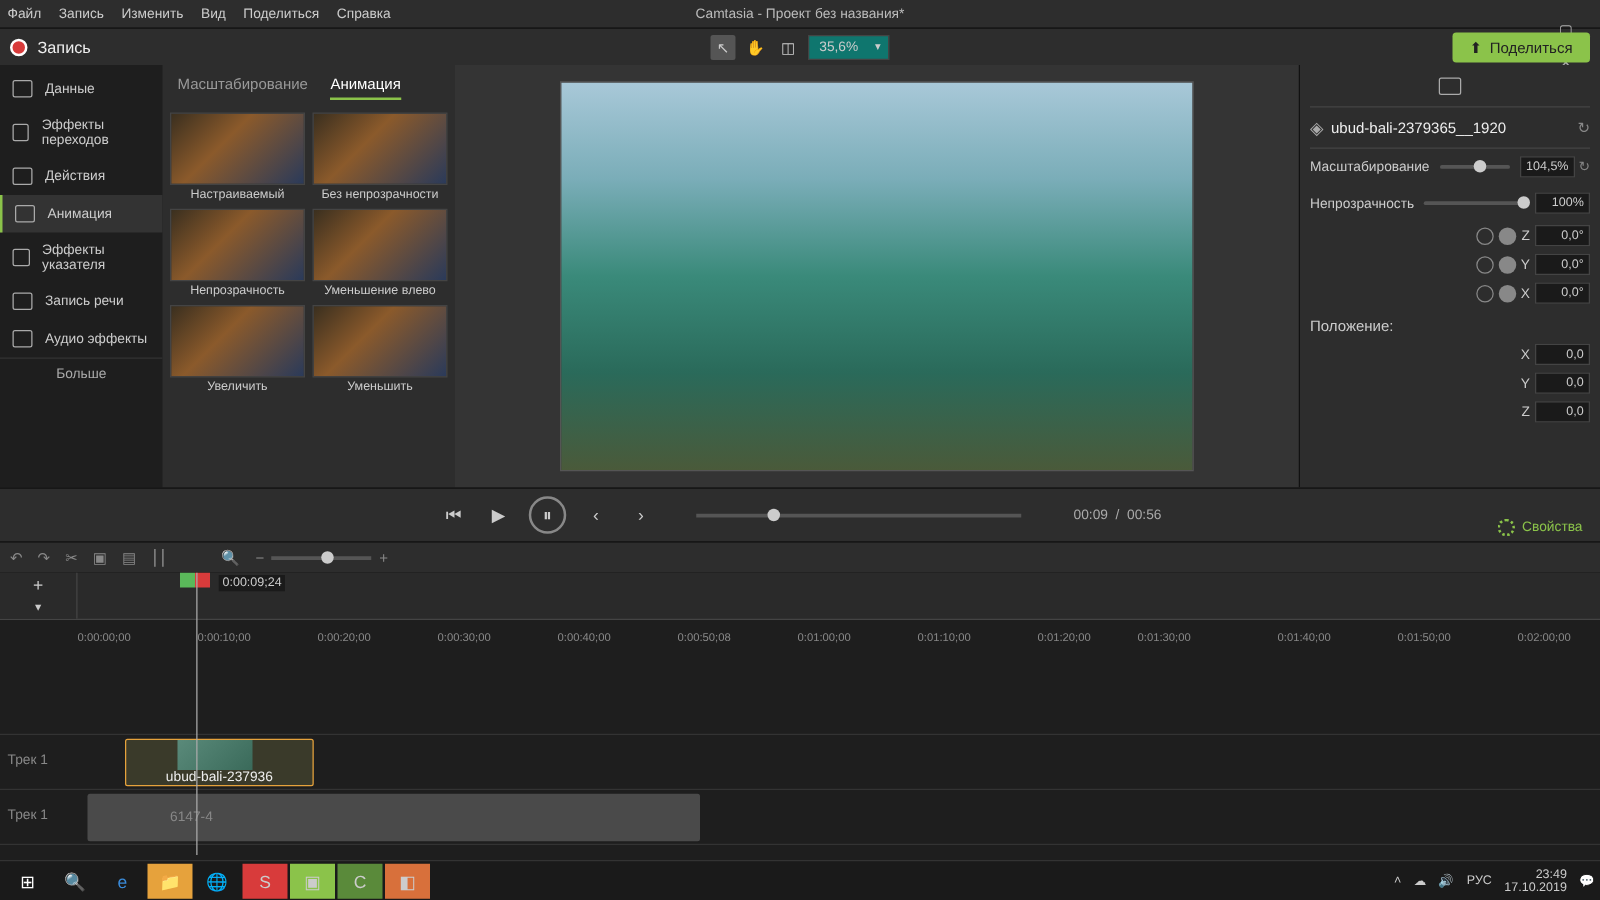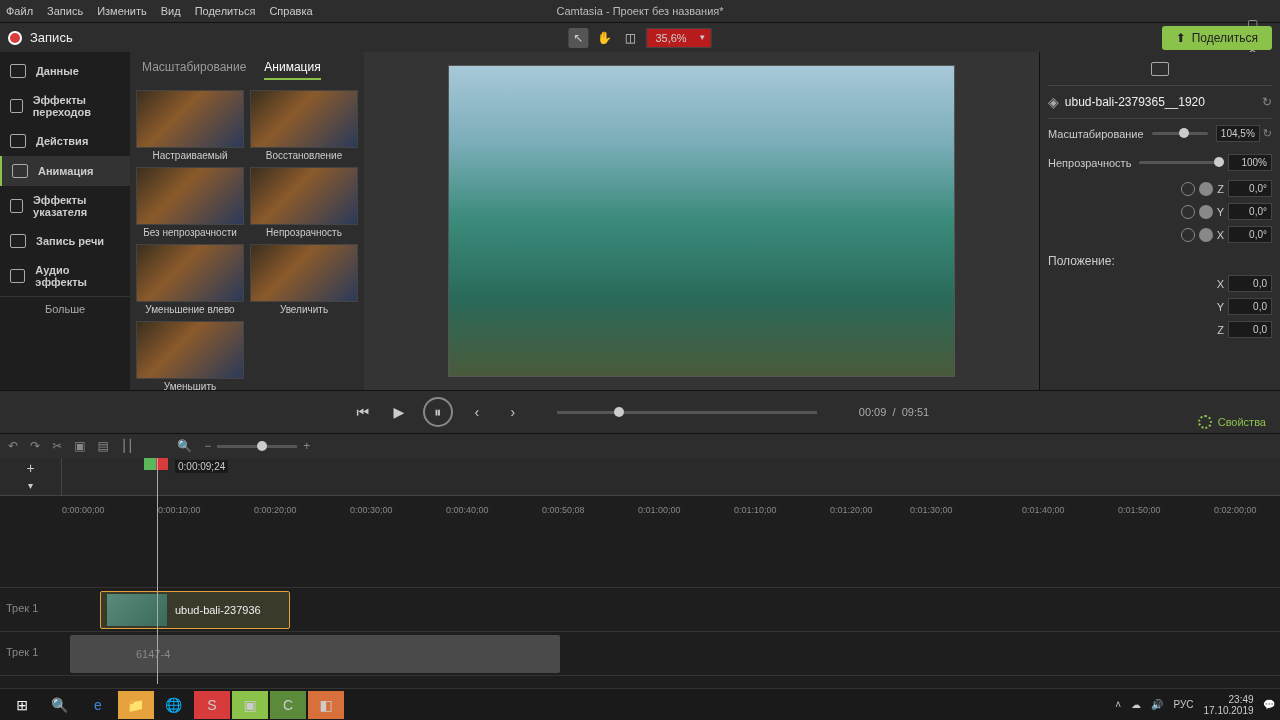--- a/index.html
+++ b/index.html
@@ -10,26 +10,26 @@
 .win-title { color: #bbb; font-size: 11px; position: absolute; left: 50%; transform: translateX(-50%); }
 .menu-right { display: flex; align-items: center; gap: 12px; flex-direction: column; }
 .win-btn { width: 28px; text-align: center; color: #aaa; font-size: 12px; cursor: pointer; }
 .toolbar { height: 30px; background: #2d2d2d; display: flex; align-items: center; justify-content: space-between; padding: 0 8px; border-top: 1px solid #111; }
 .tb-left { display: flex; align-items: center; gap: 8px; }
 .rec-dot { width: 14px; height: 14px; border-radius: 50%; background: #d83b3b; border: 2px solid #fff; }
 .rec-label { color: #eee; font-size: 13px; }
 .tb-center { display: flex; align-items: center; gap: 6px; position: absolute; left: 50%; transform: translateX(-50%); }
 .tool-icon { width: 20px; height: 20px; display: flex; align-items: center; justify-content: center; color: #ccc; cursor: pointer; }
 .tool-icon.active { background: #555; border-radius: 2px; }
-.zoom-dd { background: #b91c1c; border: 1px solid #444; padding: 3px 24px 3px 8px; color: #ccc; font-size: 11px; position: relative; }
+.zoom-dd { background: #0f766e; border: 1px solid #444; padding: 3px 24px 3px 8px; color: #ccc; font-size: 11px; position: relative; }
 .zoom-dd::after { content: "▾"; position: absolute; right: 6px; font-size: 9px; }
 .share-btn { background: #8bc34a; color: #222; padding: 5px 14px; border-radius: 3px; font-size: 12px; display: flex; align-items: center; gap: 6px; cursor: pointer; }
 .main { display: flex; height: 338px; }
 .left-nav { width: 130px; background: #1e1e1e; padding-top: 4px; }
-.nav-item { display: flex; align-items: center; gap: 10px; padding: 8px 10px; color: #ccc; font-size: 11px; cursor: pointer; font-weight: bold; }
+.nav-item { display: flex; align-items: center; gap: 10px; padding: 8px 10px; color: #ccc; font-size: 11px; cursor: pointer; }
 .nav-item.active { background: #333; border-left: 2px solid #8bc34a; }
 .nav-ico { width: 16px; height: 14px; border: 1px solid #aaa; border-radius: 2px; }
 .nav-more { text-align: center; padding: 6px; color: #aaa; font-size: 11px; border-top: 1px solid #333; }
 .effects-panel { width: 234px; background: #2d2d2d; padding: 6px; overflow: hidden; }
 .effects-tabs { display: flex; gap: 18px; margin-bottom: 8px; padding: 2px 6px; }
 .eff-tab { color: #999; font-size: 12px; cursor: pointer; padding-bottom: 4px; }
 .eff-tab.active { color: #fff; border-bottom: 2px solid #8bc34a; }
 .eff-grid { display: grid; grid-template-columns: 1fr 1fr; gap: 6px; }
 .eff-item { text-align: center; cursor: pointer; }
 .eff-thumb { height: 58px; background: linear-gradient(135deg,#3a2f1f 0%,#8b5a2b 40%,#2a3a5a 100%); border: 1px solid #444; margin-bottom: 2px; }
@@ -162,24 +162,20 @@
         <span class="eff-tab">Масштабирование</span>
         <span class="eff-tab active">Анимация</span>
       </div>
     <div class="eff-grid" id="eff-grid">
         <div class="eff-item">
           <div class="eff-thumb"></div>
           <div class="eff-label">Настраиваемый</div>
         </div>
         <div class="eff-item">
           <div class="eff-thumb"></div>
-          <div class="eff-label">Восстановление</div>
-        </div>
-        <div class="eff-item">
-          <div class="eff-thumb"></div>
           <div class="eff-label">Без непрозрачности</div>
         </div>
         <div class="eff-item">
           <div class="eff-thumb"></div>
           <div class="eff-label">Непрозрачность</div>
         </div>
         <div class="eff-item">
           <div class="eff-thumb"></div>
           <div class="eff-label">Уменьшение влево</div>
         </div>
@@ -255,21 +251,21 @@
 <div class="playback">
   <div class="pb-center">
     <div class="pb-btn">⏮</div>
     <div class="pb-btn">▶</div>
     <div class="pb-btn pb-pause">⏸</div>
     <div class="pb-btn">‹</div>
     <div class="pb-btn">›</div>
     <div class="pb-slider">
         <div class="prop-knob"></div>
       </div>
-    <div class="pb-time"><span>00:09</span> &nbsp;/&nbsp; <span>09:51</span></div>
+    <div class="pb-time"><span>00:09</span> &nbsp;/&nbsp; <span>00:56</span></div>
   </div>
   <div class="pb-props">
     <span class="gear"></span>
     <span>Свойства</span>
   </div>
 </div>
 
 <div class="tl-toolbar">
   <span class="tl-ico">↶</span>
   <span class="tl-ico">↷</span>
@@ -310,21 +306,21 @@
         <span class="tick" style="left: 960px;">0:01:40;00</span>
         <span class="tick" style="left: 1056px;">0:01:50;00</span>
         <span class="tick" style="left: 1152px;">0:02:00;00</span>
       </div>
   </div>
   <div class="playhead-line"></div>
   <div class="tracks" id="tracks">
     <div class="track" style="height:92px"></div>
   <div class="track">
         <div class="track-label">Трек 1</div>
-        <div class="clip sel" style="left: 100px; width: 190px;">
+        <div class="clip sel" style="left: 100px; width: 151px; flex-direction: column;">
           <div class="clip-thumb"></div>
           <span>ubud-bali-237936</span>
         </div>
       </div>
       <div class="track">
         <div class="track-label">Трек 1</div>
         <div class="clip dim" style="left: 70px; width: 490px;">
           <span style="padding-left:60px">6147-4</span>
         </div>
       </div>

